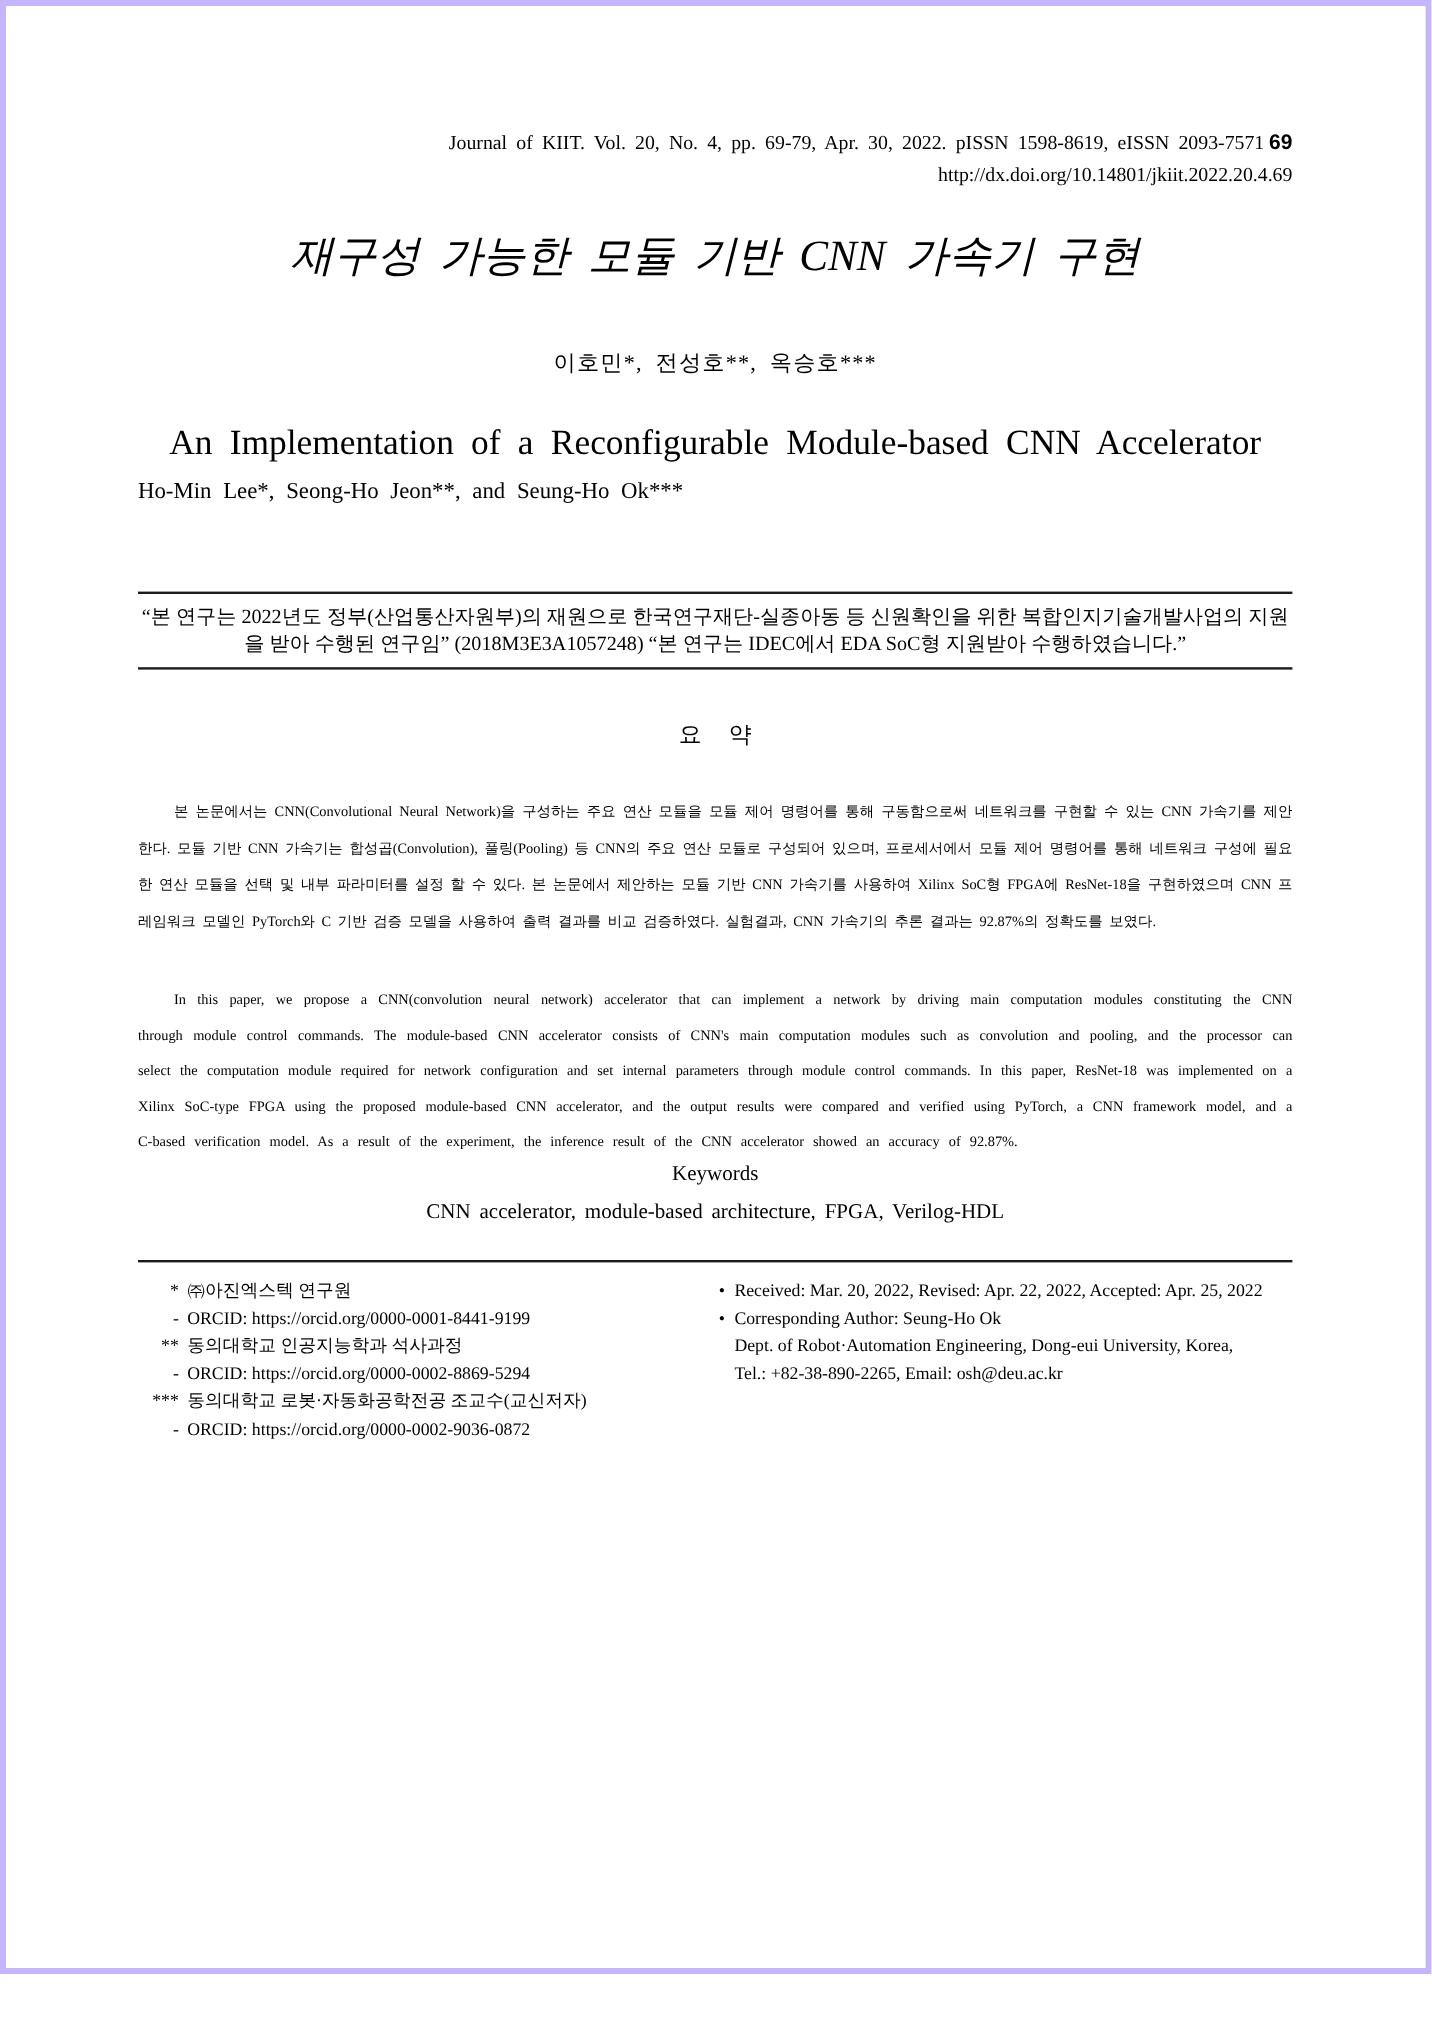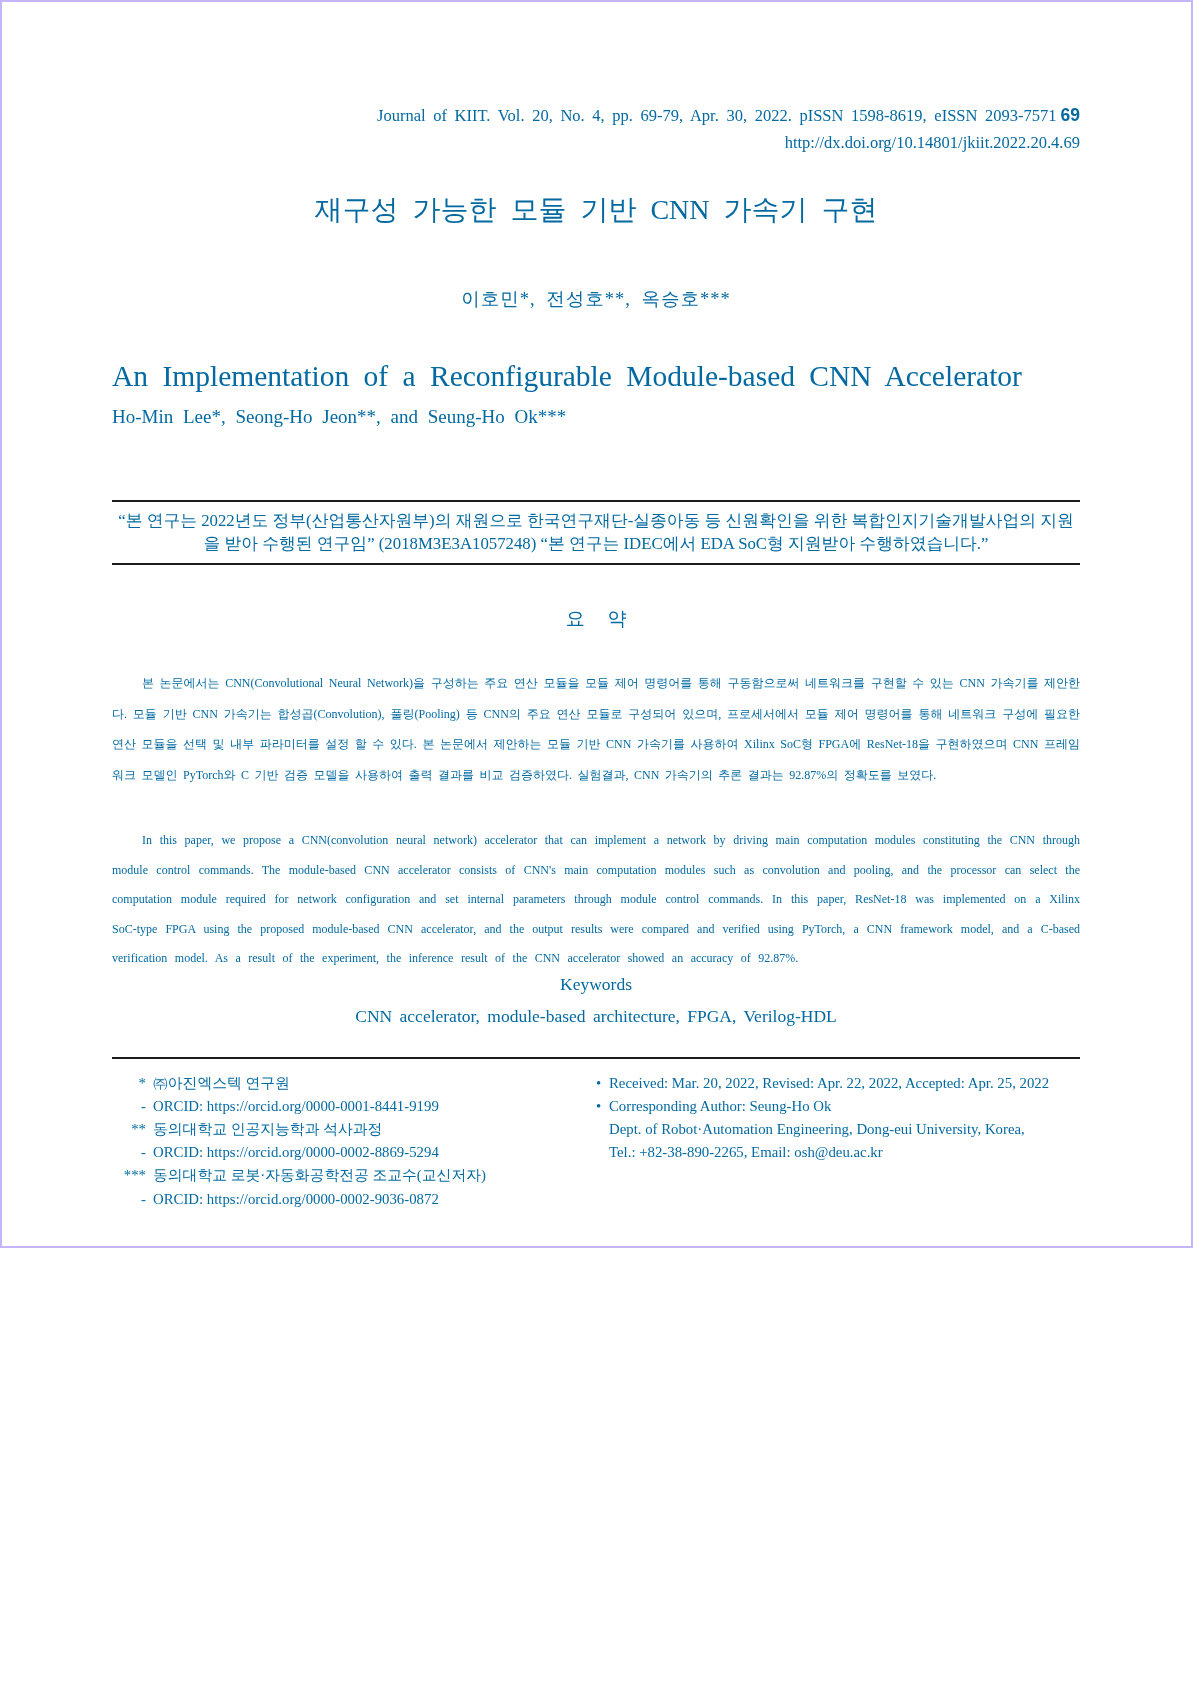--- a/index.html
+++ b/index.html
@@ -1,34 +1,34 @@
 <!DOCTYPE html>
 <html><head>
 <meta charset="utf-8">
 <style>
   html, body { margin: 0; padding: 0; background: #ffffff; }
   .page {
     position: relative;
-    width: 1193px; height: 1248px;
+    width: 1193px; height: 1645px;
     box-sizing: border-box;
-    border: 2px solid #c4b5fd;
+    border: 5px solid #c4b5fd;
     background: #ffffff;
     overflow: hidden;
     font-family: "Liberation Serif", "DejaVu Serif", serif;
-    color: #0369a1;
+    color: #000000;
   }
   .content { padding: 0 111px 0 110px; }
 
   .header { margin-top: 100px; text-align: right; font-size: 16.5px; line-height: 27px; word-spacing: 3.5px; }
   .header .pageno { font-family: "Liberation Sans", "DejaVu Sans", sans-serif; font-weight: bold; font-size: 17.5px; margin-left: 4px; }
   .doi { display: block; }
 
-  .ko-title  { margin-top: 34px; text-align: center; font-size: 28px; line-height: 40px; word-spacing: 7px; }
+  .ko-title  { margin-top: 34px; text-align: center; font-size: 36px; line-height: 40px; word-spacing: 7px; font-style: italic; }
   .ko-authors{ margin-top: 56px; text-align: center; font-size: 18.5px; letter-spacing: 1px; word-spacing: 5px; }
-  .en-title  { margin-top: 44px; text-align: left; font-size: 29.5px; line-height: 42px; word-spacing: 7px; }
+  .en-title  { margin-top: 34px; text-align: center; font-size: 29.5px; line-height: 42px; word-spacing: 7px; }
   .en-authors{ margin-top: 9px; text-align: left; font-size: 19px; word-spacing: 5px; }
 
   .funding {
     margin-top: 72px;
     border-top: 2px solid #1c1c1c; border-bottom: 2px solid #1c1c1c;
     padding: 7px 2px 8px;
     text-align: center;
     font-size: 16.8px; line-height: 23px;
   }
 

